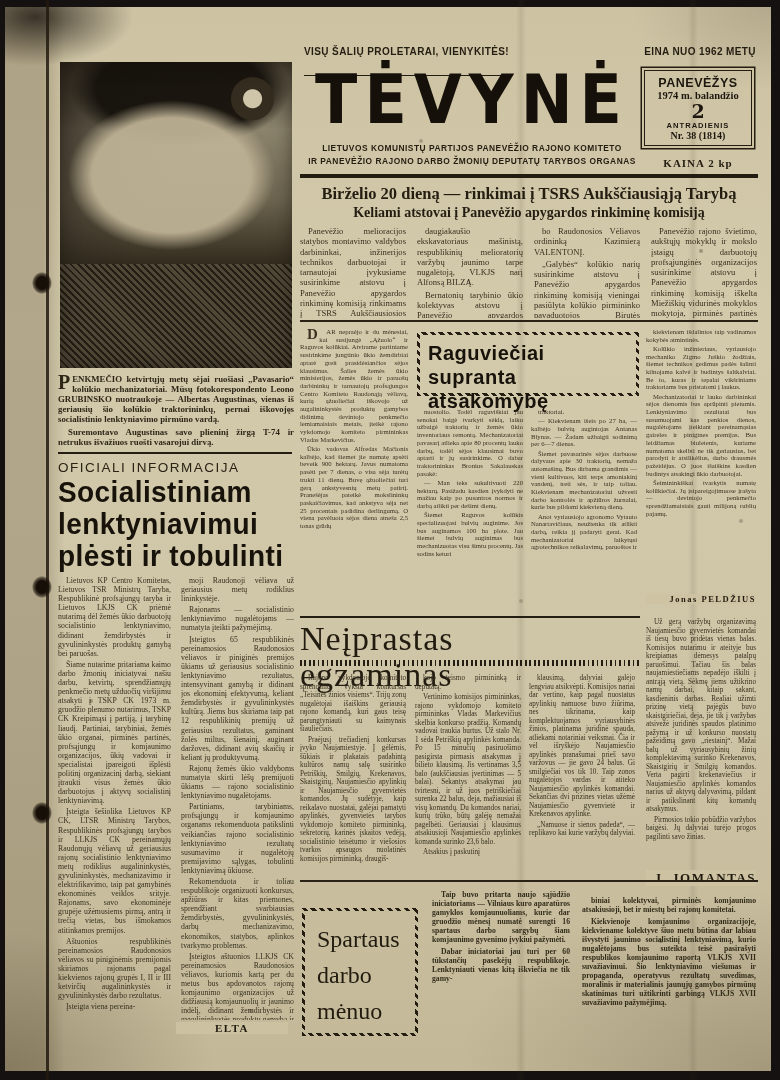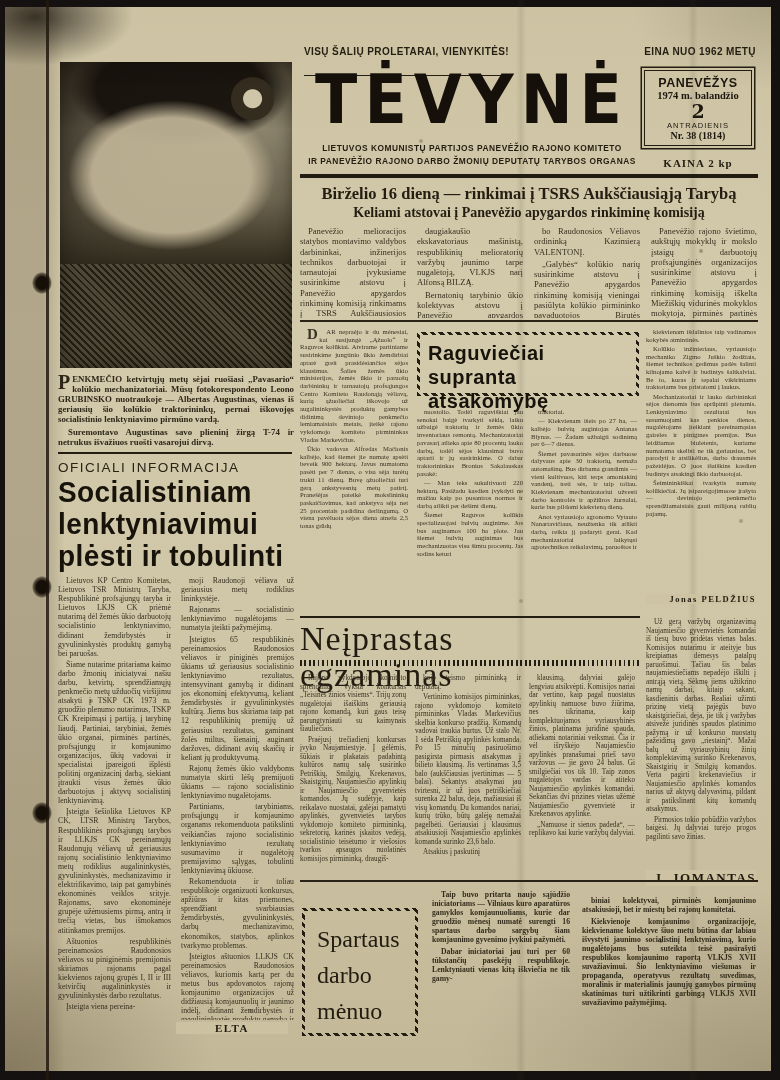--- a/index.html
+++ b/index.html
@@ -66,21 +66,21 @@
     letter-spacing:7px;color:#16100a;transform:scaleY(1.1);transform-origin:top left;}
   .subt{position:absolute;left:0;width:344px;text-align:center;font-family:"Liberation Sans",sans-serif;
     font-weight:bold;font-size:8.4px;letter-spacing:.5px;color:#241d11;}
   .subt1{top:99px;} .subt2{top:112px;}
   .infobox{position:absolute;left:344px;top:26px;width:108px;height:76px;text-align:center;
     border:1.5px solid #241d11;box-shadow:0 0 0 2px rgba(205,195,163,0),0 0 0 2px #cdc3a3,0 0 0 3.5px #241d11;
     color:#1d1710;padding-top:5px;box-sizing:border-box;}
   .ib-city{font-family:"Liberation Sans",sans-serif;font-weight:bold;font-size:12.5px;letter-spacing:.5px;}
   .ib-date{font-weight:bold;font-size:10.5px;}
   .ib-day{font-family:"DejaVu Serif",serif;font-weight:bold;font-size:19px;line-height:20px;}
-  .ib-week{font-family:"Liberation Sans",sans-serif;font-weight:normal;font-size:7.6px;letter-spacing:1px;}
+  .ib-week{font-family:"Liberation Sans",sans-serif;font-weight:bold;font-size:7.6px;letter-spacing:1px;}
   .ib-issue{font-weight:bold;font-size:10px;}
   .price{position:absolute;left:344px;top:113px;width:108px;text-align:center;font-weight:bold;
     font-size:11px;letter-spacing:1px;color:#241d11;}
   .bigrule{position:absolute;left:0;top:130px;width:458px;height:4px;background:#221b10;}
 
   .ehead{position:absolute;left:0;top:140px;width:458px;text-align:center;font-size:16.5px;
     font-weight:600;color:#241d11;}
   .esub{position:absolute;left:0;top:161px;width:458px;text-align:center;font-size:14px;
     font-weight:bold;color:#241d11;}
   .ecols{position:absolute;left:0;top:182px;width:458px;height:92px;display:flex;gap:11px;}
@@ -183,21 +183,21 @@
     <div class="infobox">
       <div class="ib-city">PANEVĖŽYS</div>
       <div class="ib-date">1974 m. balandžio</div>
       <div class="ib-day">2</div>
       <div class="ib-week">ANTRADIENIS</div>
       <div class="ib-issue">Nr. 38 (1814)</div>
     </div>
     <div class="price">KAINA 2 kp</div>
     <div class="bigrule"></div>
 
-    <div class="ehead">Birželio 16 dieną — rinkimai į TSRS Aukščiausiąją Tarybą</div>
+    <div class="ehead">Birželio 20 dieną — rinkimai į TSRS Aukščiausiąją Tarybą</div>
     <div class="esub">Keliami atstovai į Panevėžio apygardos rinkiminę komisiją</div>
     <div class="ecols">
       <div class="tc">
           <p>Panevėžio melioracijos statybos montavimo valdybos darbininkai, inžinerijos technikos darbuotojai ir tarnautojai įvykusiame susirinkime atstovu į Panevėžio apygardos rinkiminę komisiją rinkimams į TSRS Aukščiausiosios Tarybos Tautybių Tarybą iškėlė</p>
         </div>
       <div class="tc">
           <p>daugiakaušio ekskavatoriaus mašinistą, respublikinių melioratorių varžybų jaunimo tarpe nugalėtoją, VLKJS narį Alfonsą BILZĄ.</p>
           <p>Bernatonių tarybinio ūkio kolektyvas atstovu į Panevėžio apygardos rinkiminę komisiją pasiūlė savo ūkio traktorininką, Dar-</p>
         </div>
       <div class="tc">

